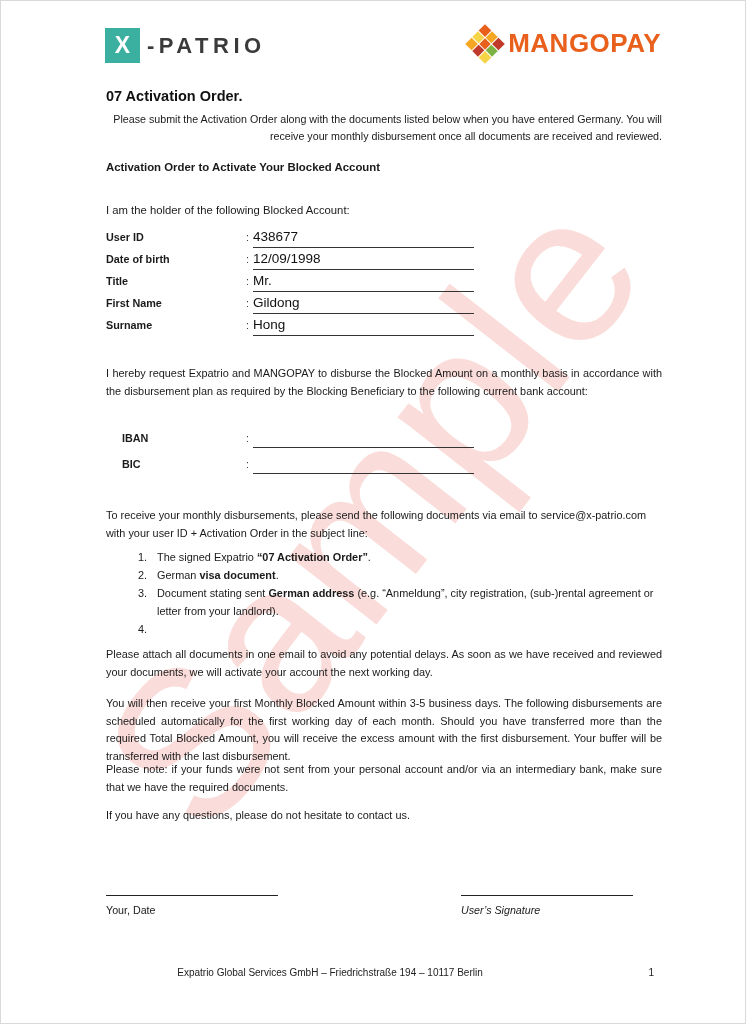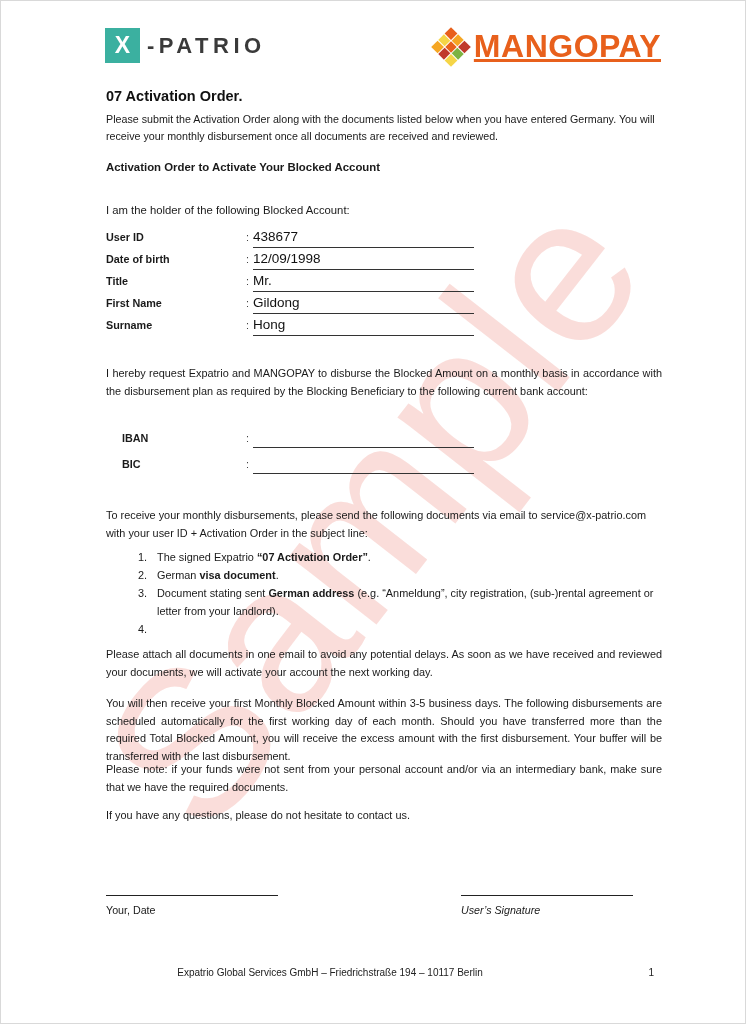--- a/index.html
+++ b/index.html
@@ -99,44 +99,44 @@
     height: 28px;
     transform: rotate(45deg);
     display: grid;
     grid-template-columns: 1fr 1fr 1fr;
     grid-template-rows: 1fr 1fr 1fr;
     gap: 1px;
     margin-right: 9px;
   }
   .mp-diamond i { display: block; }
   .mangopay-word {
-    font-size: 32px;
+    font-size: 26px;
     font-weight: bold;
     letter-spacing: 0.5px;
     color: #e8601c;
-    text-decoration: underline;
   }
 
   
   .doc-title {
     position: absolute;
     left: 105px;
     top: 87px;
     font-size: 14.5px;
     font-weight: bold;
     color: #111;
   }
   .intro {
     position: absolute;
     left: 105px;
     top: 110px;
     width: 556px;
     font-size: 10.7px;
     line-height: 1.55;
     color: #1a1a1a;
+    text-align: right;
   }
 
   .section-title {
     position: absolute;
     left: 105px;
     top: 160px;
     font-size: 11.4px;
     font-weight: bold;
   }
 

